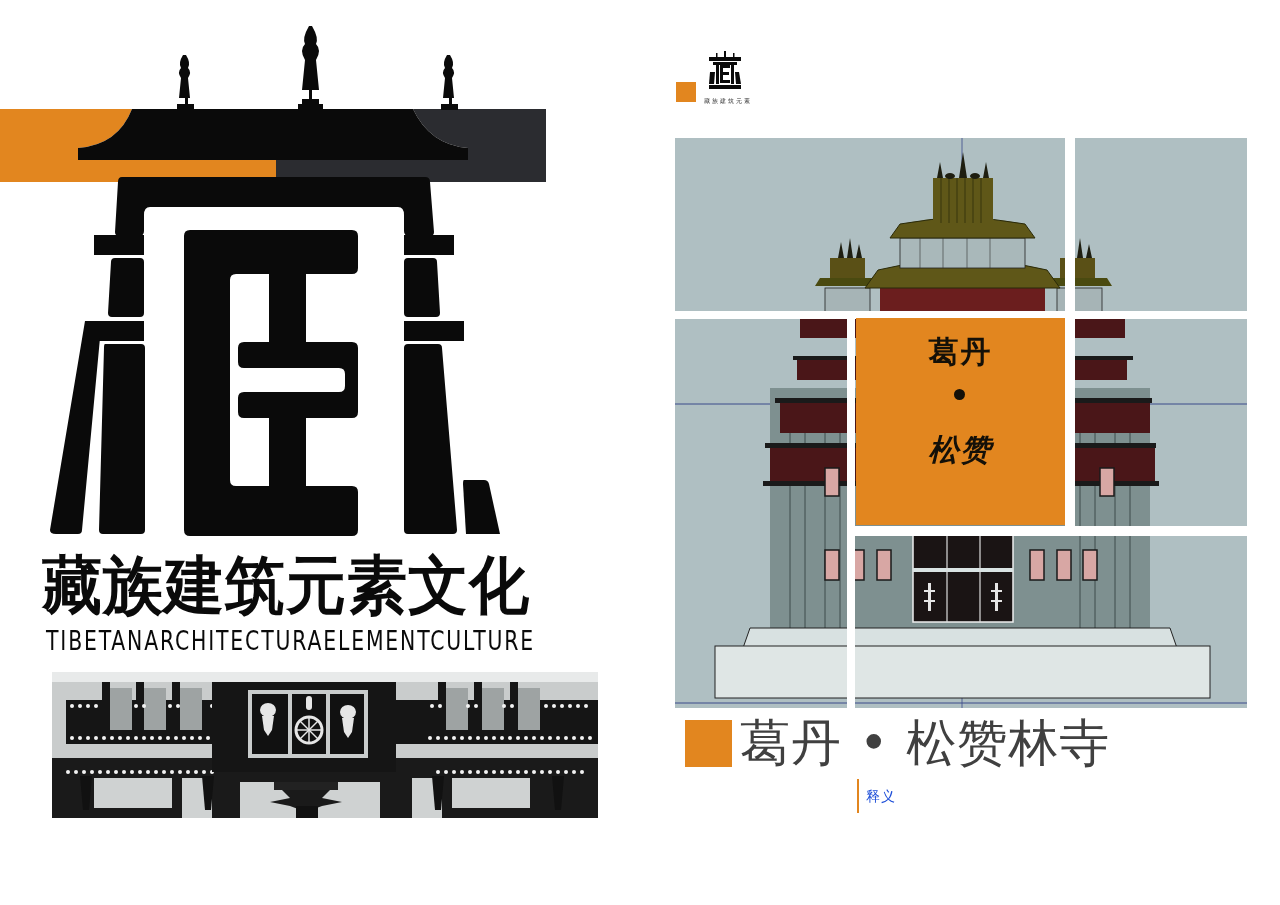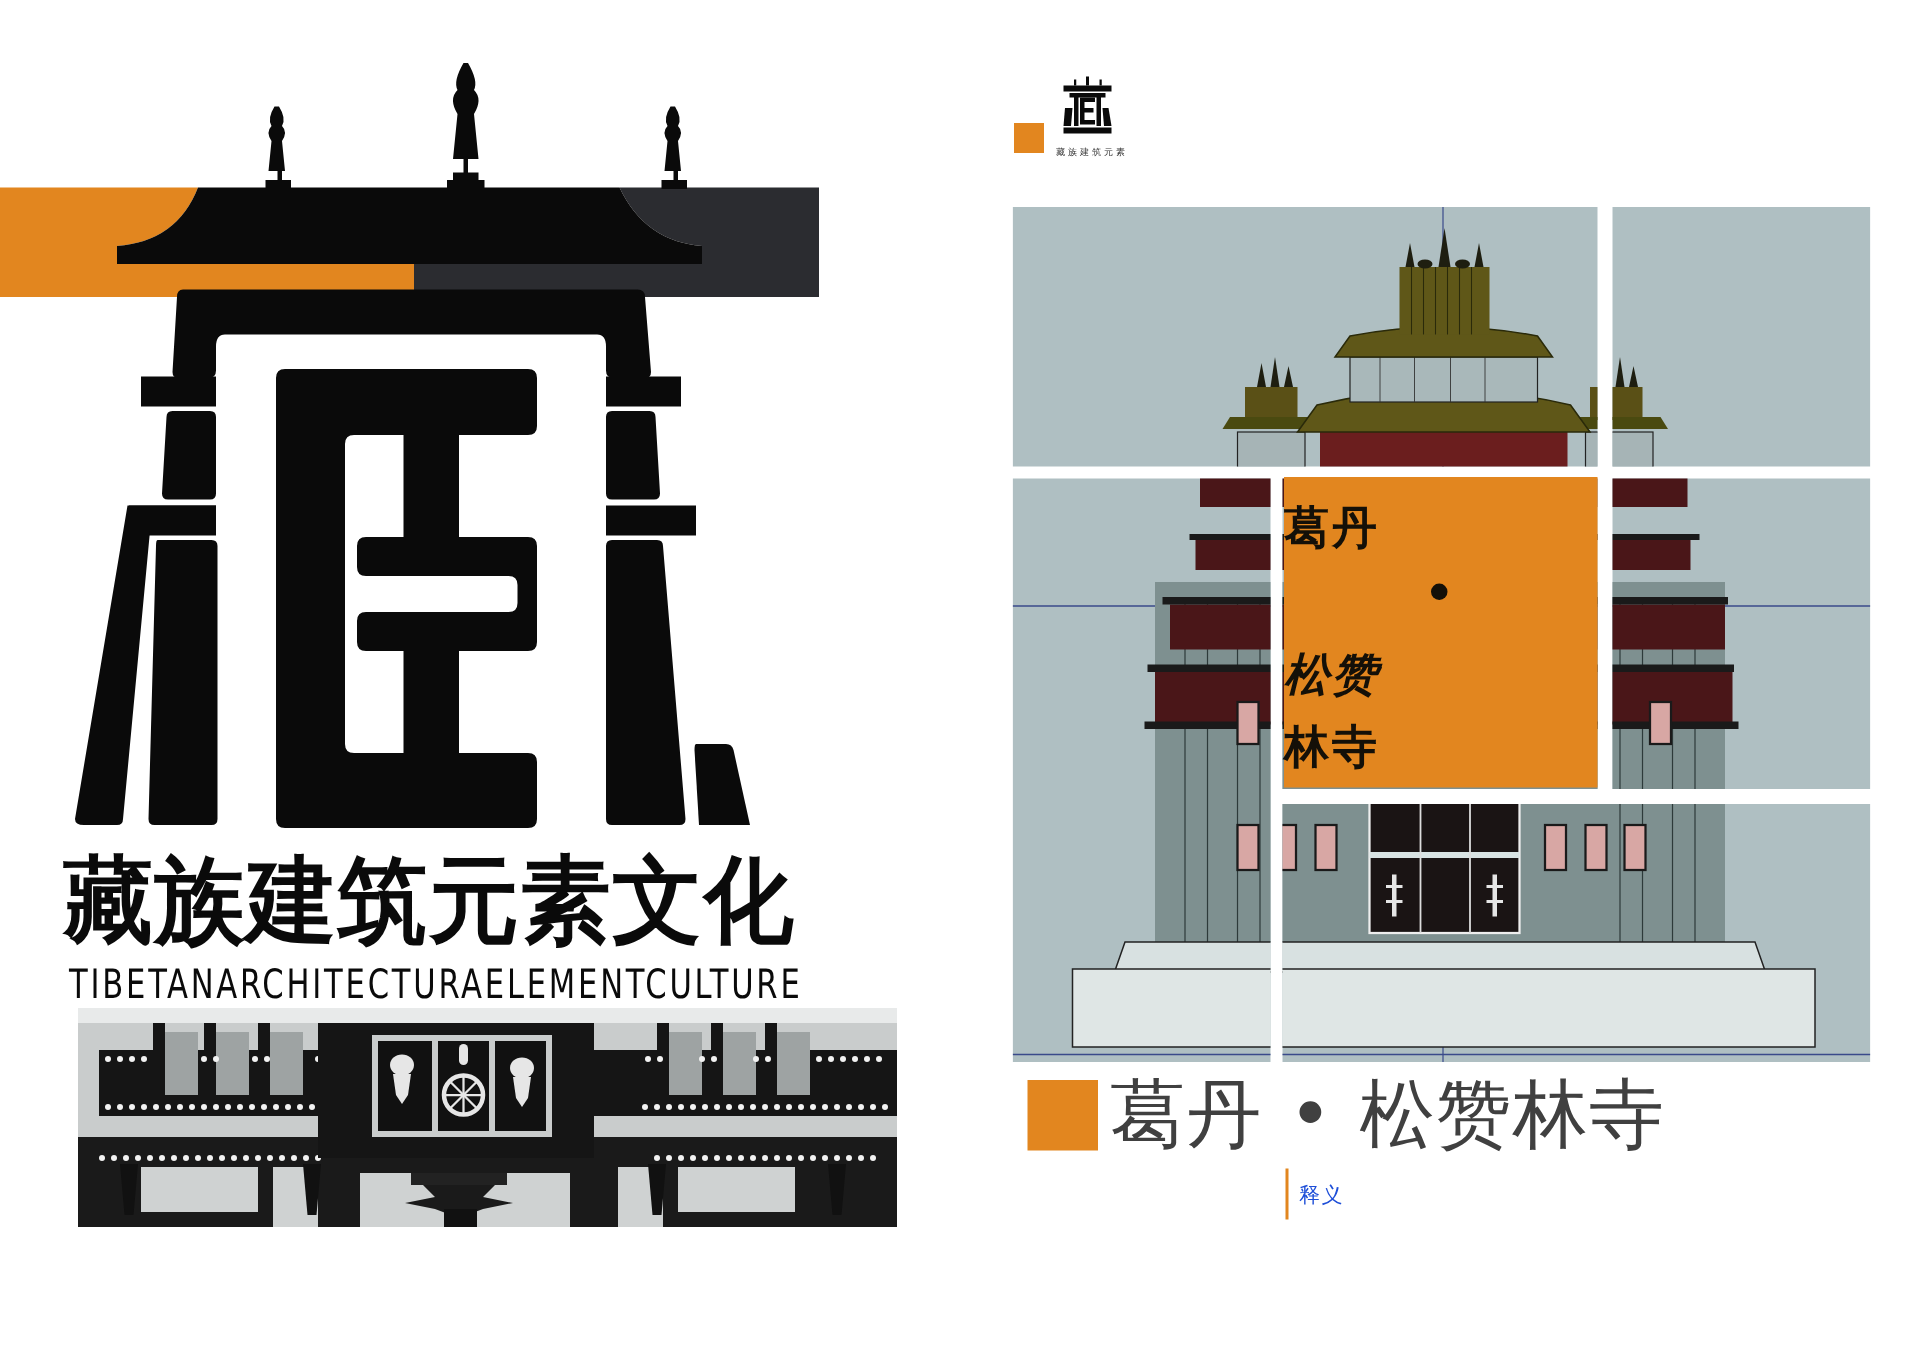--- a/index.html
+++ b/index.html
@@ -1,20 +1,20 @@
 <!DOCTYPE html>
 <html><head>
 <meta charset="utf-8">
 <style>
   * { margin: 0; padding: 0; box-sizing: border-box; }
   html, body { width: 1280px; height: 905px; background: #ffffff; overflow: hidden; }
   body { position: relative; font-family: "DejaVu Sans", sans-serif; color: #0a0a0a; }
 
   
-  .logo-wrap { position: absolute; left: 0; top: 16px; width: 660px; height: 660px; text-decoration: underline; }
+  .logo-wrap { position: absolute; left: 0; top: 0; width: 660px; height: 660px; text-decoration: underline; }
   .logo-wrap svg { position: absolute; left: 0; top: 0; }
 
   .cn-title {
     position: absolute; left: 42px; top: 548px; width: 560px; height: 70px;
     font-family: "DejaVu Sans", sans-serif; font-weight: bold; font-size: 60px;
     letter-spacing: 1px; line-height: 70px; color: #0a0a0a; white-space: nowrap;
     transform: scaleY(1.05); transform-origin: left top;
   }
   .en-title {
     position: absolute; left: 46px; top: 624px; width: 560px; height: 34px;
@@ -28,21 +28,21 @@
   
   .mini-logo-mark { position: absolute; left: 676px; top: 82px; width: 20px; height: 20px; background: #e2861f; }
   .mini-logo { position: absolute; left: 705px; top: 50px; width: 40px; height: 42px; }
   .mini-caption { position: absolute; left: 704px; top: 97px; font-size: 6px; color: #333; letter-spacing: 2px; white-space: nowrap; }
 
   .collage { position: absolute; left: 675px; top: 138px; width: 572px; height: 570px; background: #ffffff; }
   .collage svg { position: absolute; left: 0; top: 0; }
 
   .badge {
     position: absolute; left: 856px; top: 318px; width: 209px; height: 207px;
-    background: #e2861f; color: #141008;
+    background: #e2861f; text-align: center; color: #141008;
     font-family: "DejaVu Sans", sans-serif; font-weight: bold;
   }
   .badge .l1 { position: absolute; left: 0; right: 0; top: 14px; font-size: 30px; letter-spacing: 2px; }
   .badge .dot { position: absolute; left: 98px; top: 71px; width: 11px; height: 11px; border-radius: 50%; background: #141008; }
   .badge .l2 { position: absolute; left: 0; right: 0; top: 112px; font-size: 30px; letter-spacing: 2px; font-style: italic; }
   .badge .l3 { position: absolute; left: 0; right: 0; top: 160px; font-size: 30px; letter-spacing: 2px; }
 
   .heading-mark { position: absolute; left: 685px; top: 720px; width: 47px; height: 47px; background: #e2861f; }
   .heading {
     position: absolute; left: 740px; top: 710px; font-family: "DejaVu Serif", serif;
@@ -407,19 +407,18 @@
       <path d="M75 490 L495 490 L502 510 L68 510 Z" fill="#d8e1e1" stroke="#222" stroke-width="1"></path>
       <rect x="40" y="508" width="495" height="52" fill="#dfe6e5" stroke="#222" stroke-width="1"></rect>
     </g>
   </svg>
 </div>
 
 <div class="badge">
   <div class="l1">葛丹</div>
   <div class="dot"></div>
   <div class="l2">松赞</div>
-  <div class="l3">林寺</div>
 </div>
 
 <div class="heading-mark"></div>
 <div class="heading">葛丹 • 松赞林寺</div>
 <div class="subhead-bar"></div>
 <div class="subhead">释义</div>
 
 </body></html>

